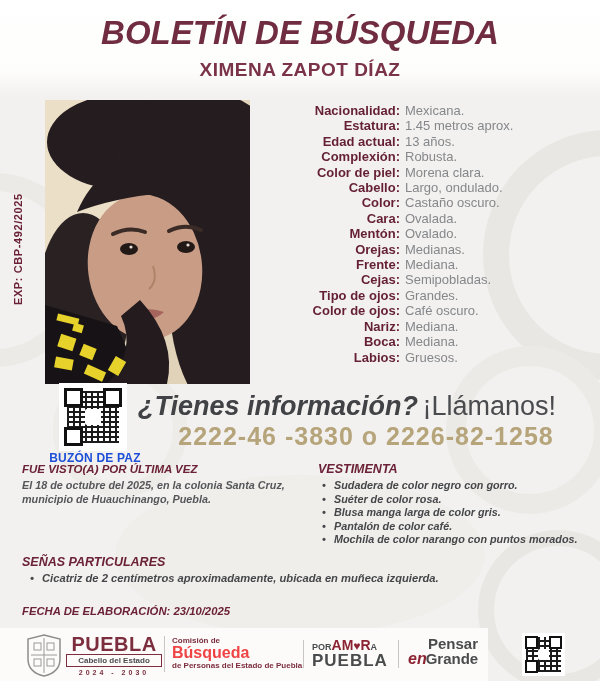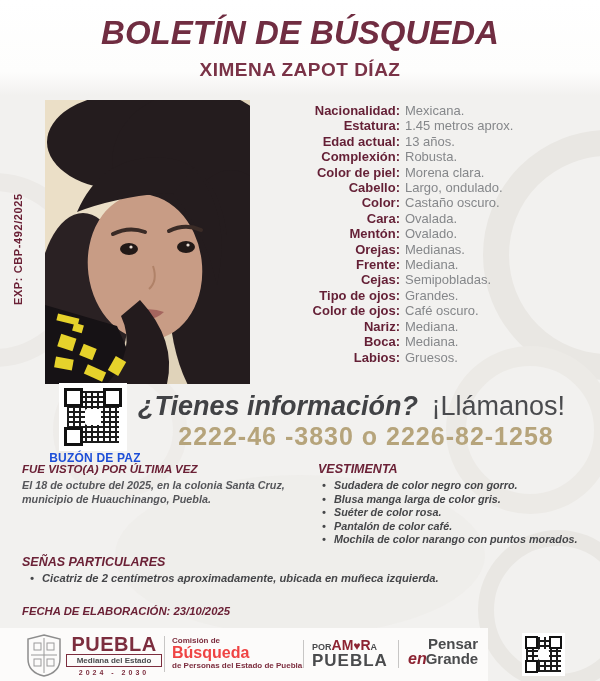--- a/index.html
+++ b/index.html
@@ -46,21 +46,21 @@
   .qr .c{position:absolute;inset:36%;background:#fff;border-radius:2px;}
   .qr-buzon{left:59px;top:383px;width:68px;height:68px;border:4px solid #fff;}
   .qr-buzon .f{width:13px;height:13px;}
   .qr-buzon .f.tl{top:1px;left:1px}.qr-buzon .f.tr{top:1px;right:1px}.qr-buzon .f.bl{bottom:1px;left:1px}
   .buzon-label{left:33px;top:451px;width:124px;text-align:center;
     font-size:12px;font-weight:800;color:#1d4ed8;letter-spacing:.2px;}
 
   
   .info-line{left:138px;top:391px;width:450px;white-space:nowrap;}
   .info-line .q{font-size:27px;font-weight:900;font-style:italic;color:#414245;}
-  .info-line .l{font-size:27px;font-weight:400;color:#4a4b4e;margin-left:9px;}
+  .info-line .l{font-size:27px;font-weight:400;color:#4a4b4e;}
   .phones{left:150px;top:422px;width:432px;text-align:center;
     font-size:25px;font-weight:800;color:#b6a47b;letter-spacing:1px;white-space:nowrap;}
 
   
   .h-maroon{font-weight:800;font-style:italic;color:#6b2136;}
   .last-seen-h{left:22px;top:463px;font-size:11.5px;}
   .last-seen-t{left:22px;top:479px;width:290px;font-size:10.8px;font-weight:700;
     font-style:italic;color:#55565a;line-height:13.5px;}
   .vest-h{left:318px;top:462px;font-size:12.5px;}
   .vest-list{left:322px;top:479px;width:270px;margin:0;padding:0;list-style:none;}
@@ -259,23 +259,23 @@
   <div class="layer phones">2222-46 -3830 o 2226-82-1258</div>
 
   <div class="layer h-maroon last-seen-h">FUE VISTO(A) POR ÚLTIMA VEZ</div>
   <div class="layer last-seen-t">El  18 de octubre del 2025, en la colonia Santa Cruz, municipio de Huauchinango, Puebla.</div>
 
   <div class="layer h-maroon vest-h">VESTIMENTA</div>
   <ul class="layer vest-list">
 
       <li>Sudadera de color negro con gorro.</li>
 
+      <li>Suéter de color rosa.</li>
+
       <li>Blusa manga larga de color gris.</li>
-
-      <li>Suéter de color rosa.</li>
 
       <li>Pantalón de color café.</li>
 
 
       <li>Mochila de color narango con puntos morados.</li>
     </ul>
 
   <div class="layer h-maroon senas-h">SEÑAS PARTICULARES</div>
   <ul class="layer senas-list">
 
@@ -290,21 +290,21 @@
       <line x1="18" y1="5" x2="18" y2="40" stroke="#9a9a9a" stroke-width="1"></line>
       <line x1="5" y1="22" x2="31" y2="22" stroke="#9a9a9a" stroke-width="1"></line>
       <rect x="8" y="10" width="7" height="7" fill="none" stroke="#9a9a9a" stroke-width="1"></rect>
       <rect x="21" y="10" width="7" height="7" fill="none" stroke="#9a9a9a" stroke-width="1"></rect>
       <rect x="8" y="26" width="7" height="7" fill="none" stroke="#9a9a9a" stroke-width="1"></rect>
       <rect x="21" y="26" width="7" height="7" fill="none" stroke="#9a9a9a" stroke-width="1"></rect>
     </svg>
 
     <div class="pue-block">
       <div class="pue-name">PUEBLA</div>
-      <div class="pue-gob">Mediana del Estado</div>
+      <div class="pue-gob">Cabello del Estado</div>
       <div class="pue-years">2024 - 2030</div>
     </div>
 
     <div class="vline" style="left:164px;top:8px;height:36px;"></div>
 
     <div class="com-block">
       <div class="com-1">Comisión de</div>
       <div class="com-2">Búsqueda</div>
       <div class="com-3">de Personas del Estado de Puebla</div>
     </div>

